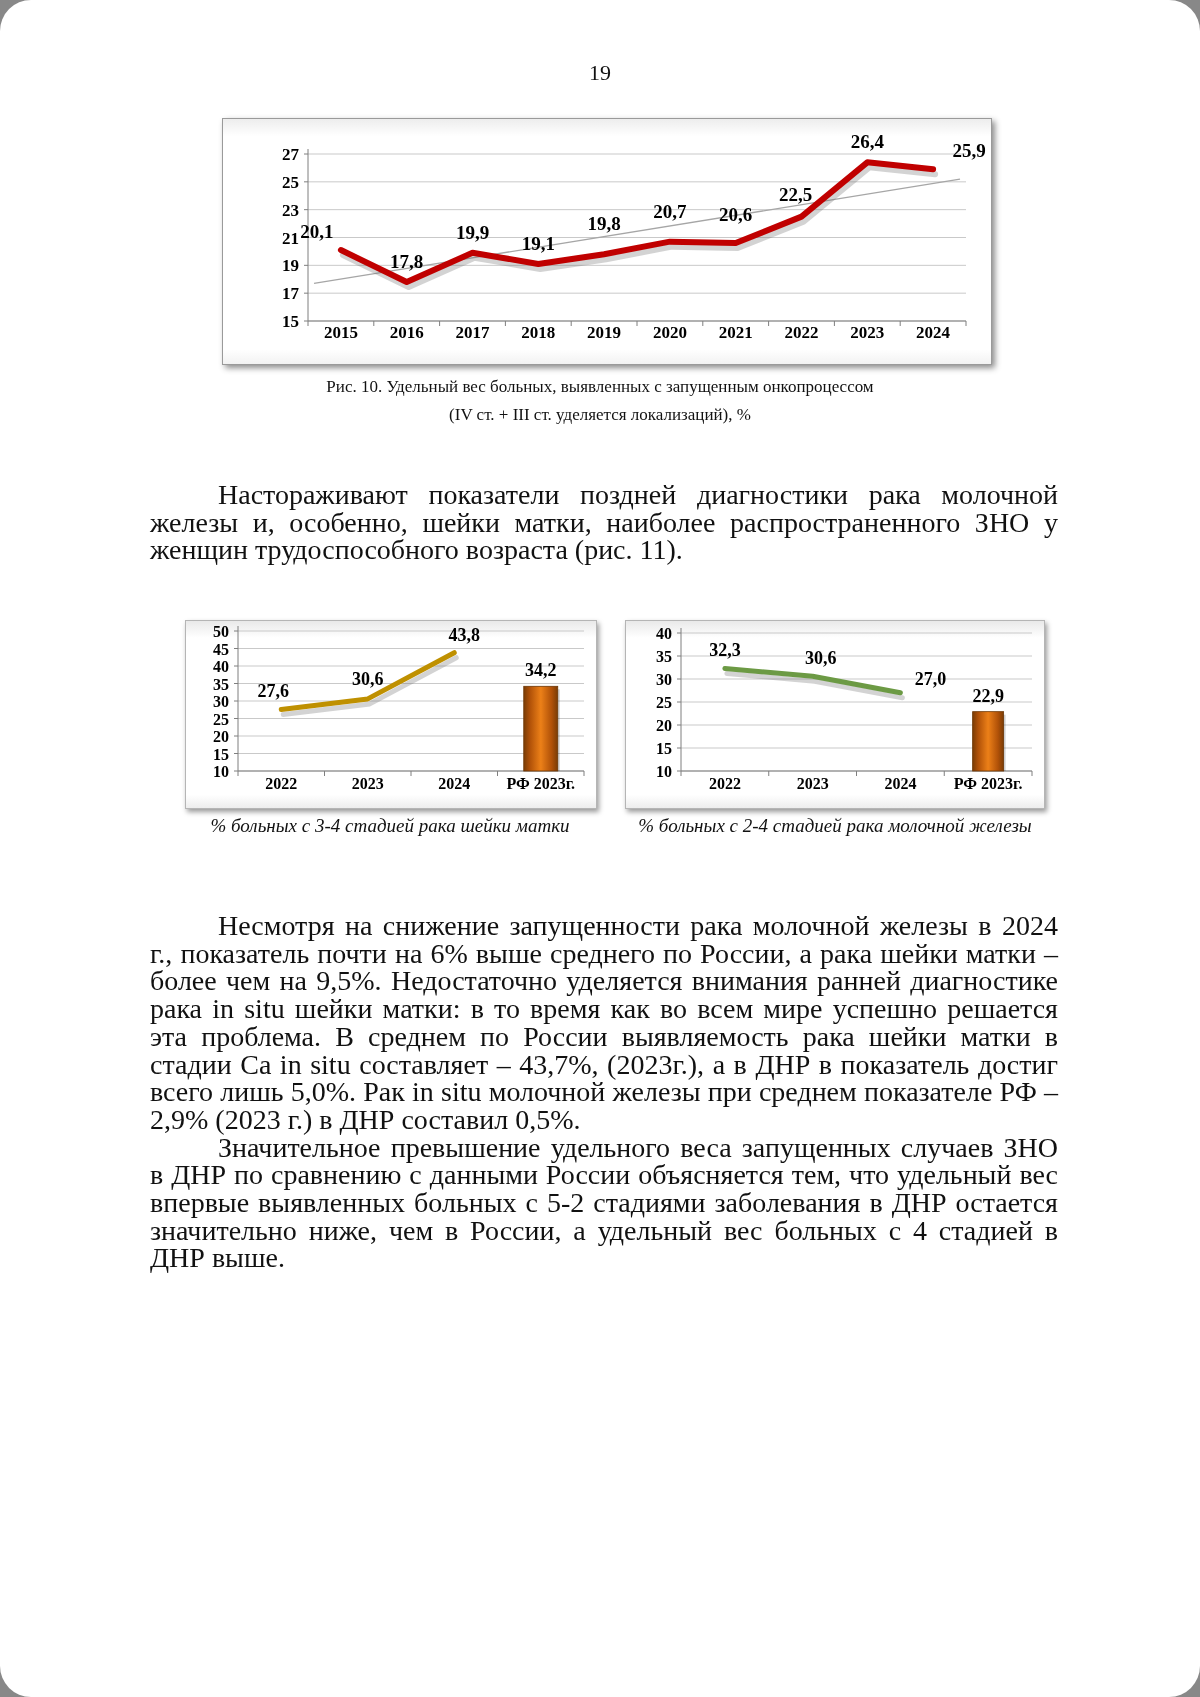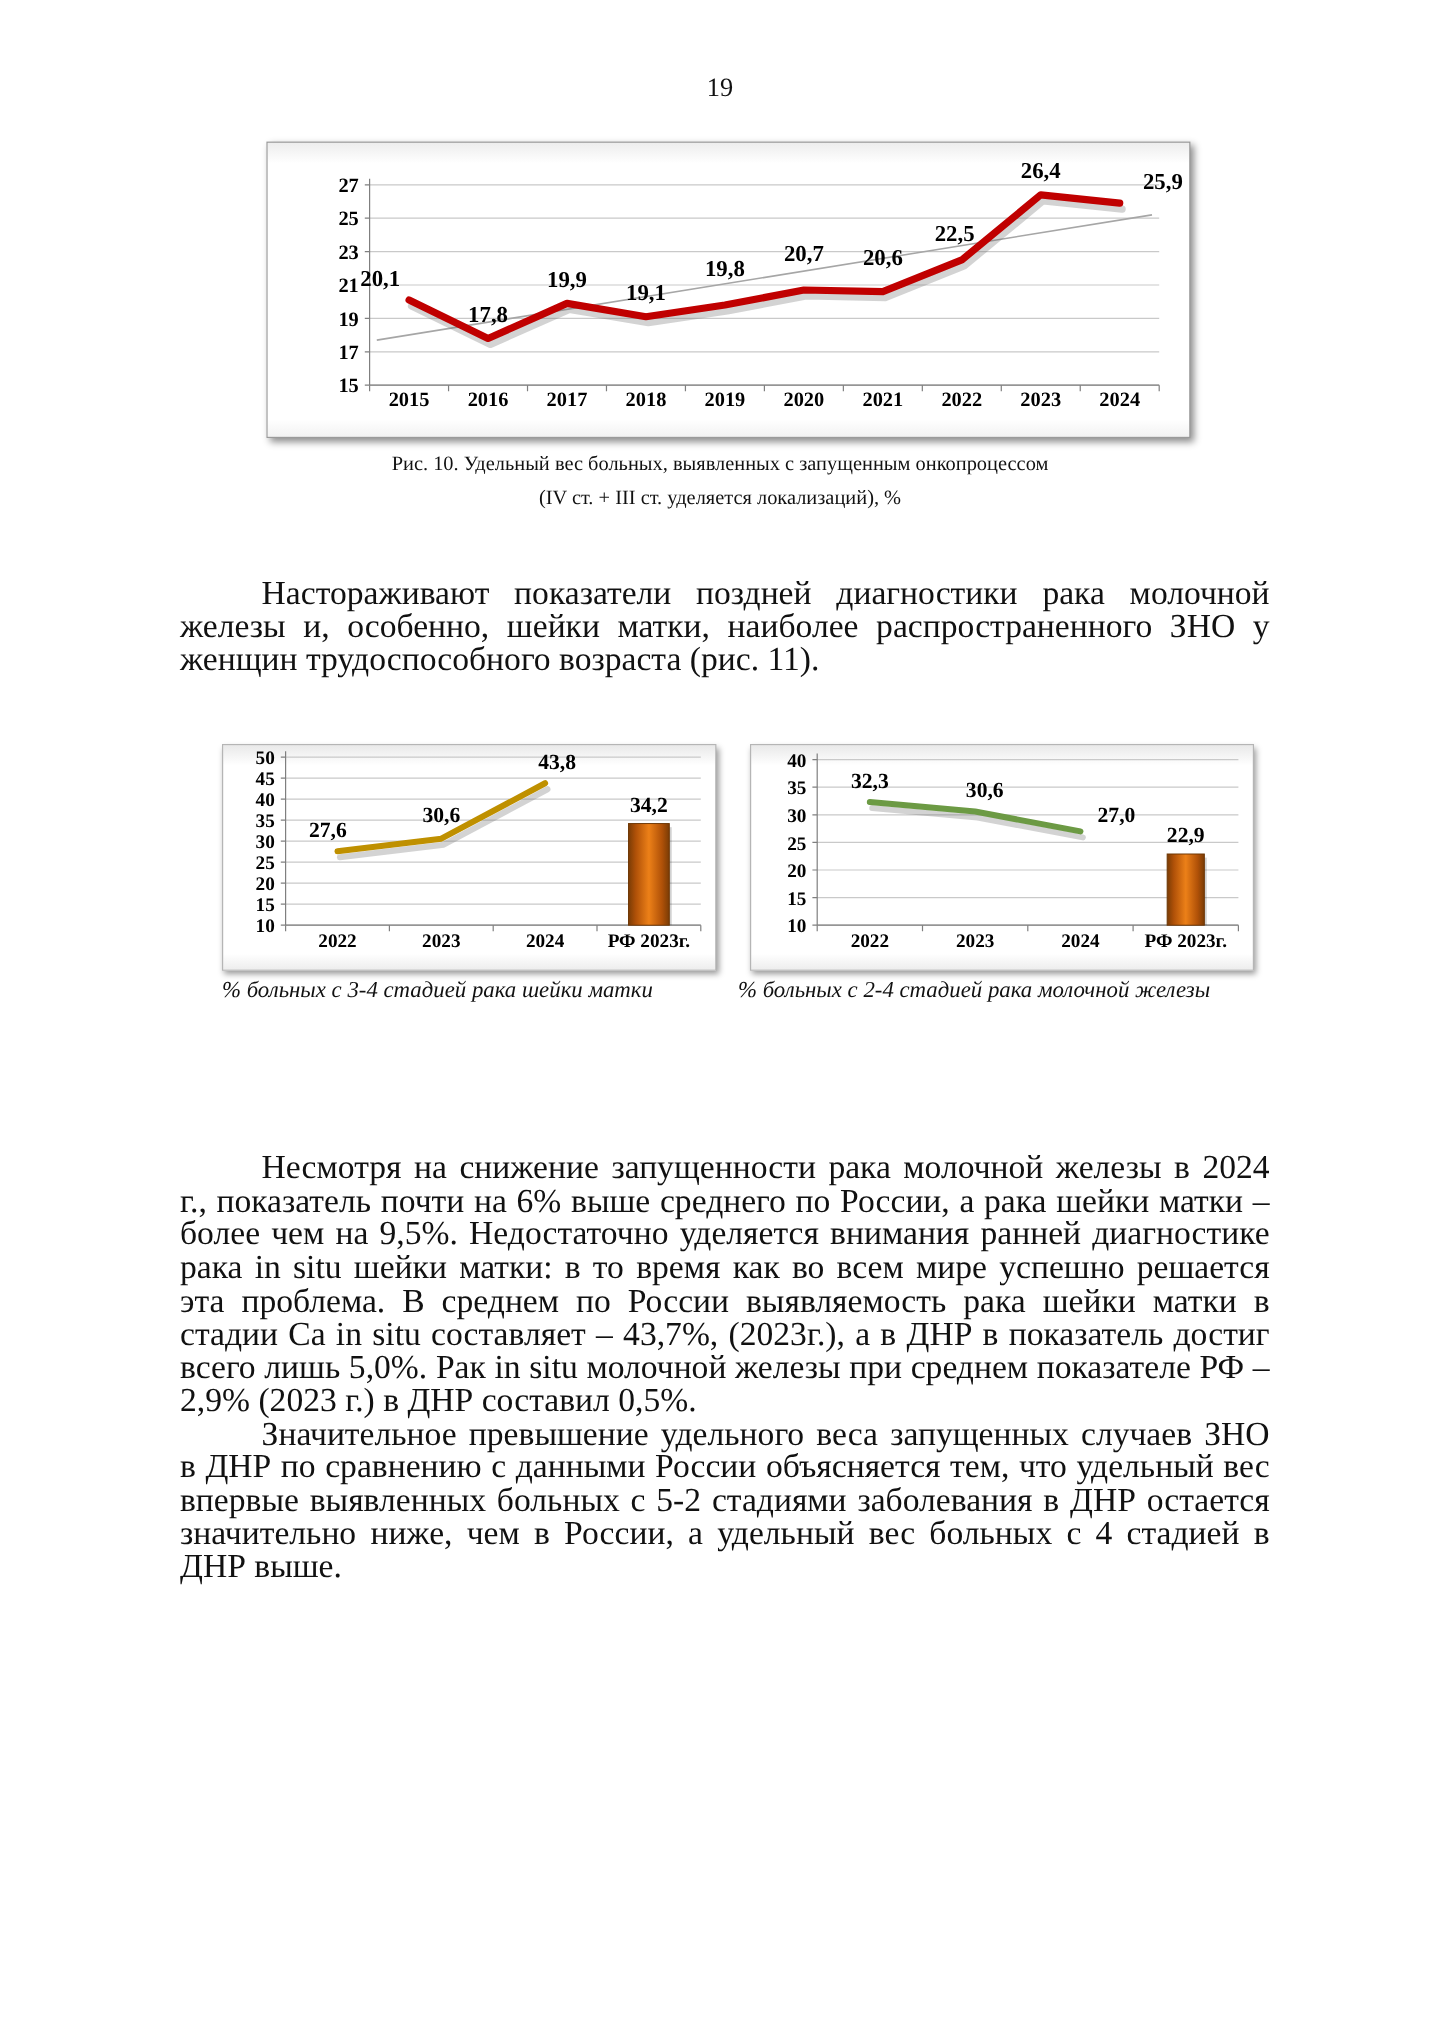--- a/index.html
+++ b/index.html
@@ -1,40 +1,40 @@
 <!DOCTYPE html>
 <html><head>
 <meta charset="utf-8">
 <style>
   html,body{margin:0;padding:0;background:#888;}
   .page{
     position:relative;width:1200px;height:1697px;margin:0 auto;background:#ffffff;
-    font-family:"Liberation Serif", serif;color:#111;overflow:hidden;
+    font-family:"Liberation Serif", serif;color:#111;overflow:hidden;border-radius:31px;
   }
   .pagenum{position:absolute;top:60px;left:0;width:1200px;text-align:center;font-size:22px;}
   .chartbox{position:absolute;background:#fff;}
   .chartbox.main{
     left:222px;top:118px;width:768px;height:245px;
     border:1px solid #9a9a9a;box-shadow:3px 3px 6px rgba(0,0,0,.45);
     background:linear-gradient(180deg,#ededed,#ffffff 7%,#ffffff 94%,#f2f2f2);
   }
   .chartbox.small{
     top:620px;height:187px;border:1px solid #b5b5b5;box-shadow:2px 3px 5px rgba(0,0,0,.4);
     background:linear-gradient(180deg,#e9e9e9,#ffffff 9%,#ffffff 93%,#ededed);
   }
   .chartbox.smleft{left:185px;width:410px;}
   .chartbox.smright{left:625px;width:418px;}
   .caption{position:absolute;left:146px;width:908px;text-align:center;font-size:17px;line-height:27.5px;}
-  .subcap{position:absolute;top:815px;font-style:italic;font-size:19px;}
+  .subcap{position:absolute;top:815px;font-style:italic;font-size:19px;text-align:center;}
   .subcap.left{left:185px;width:410px;}
   .subcap.right{left:615px;width:440px;}
   .para{position:absolute;left:150px;width:908px;font-size:28px;line-height:27.7px;text-align:justify;margin-top:10px;}
   .para p{margin:0;text-indent:68px;}
   .intro{top:471px;}
-  .maintext{top:950px;}
+  .maintext{top:902px;}
   svg{display:block;}
 </style>
 </head>
 <body>
 
 <div class="page">
 
   <div class="pagenum">19</div>
 
   <div class="chartbox main">

